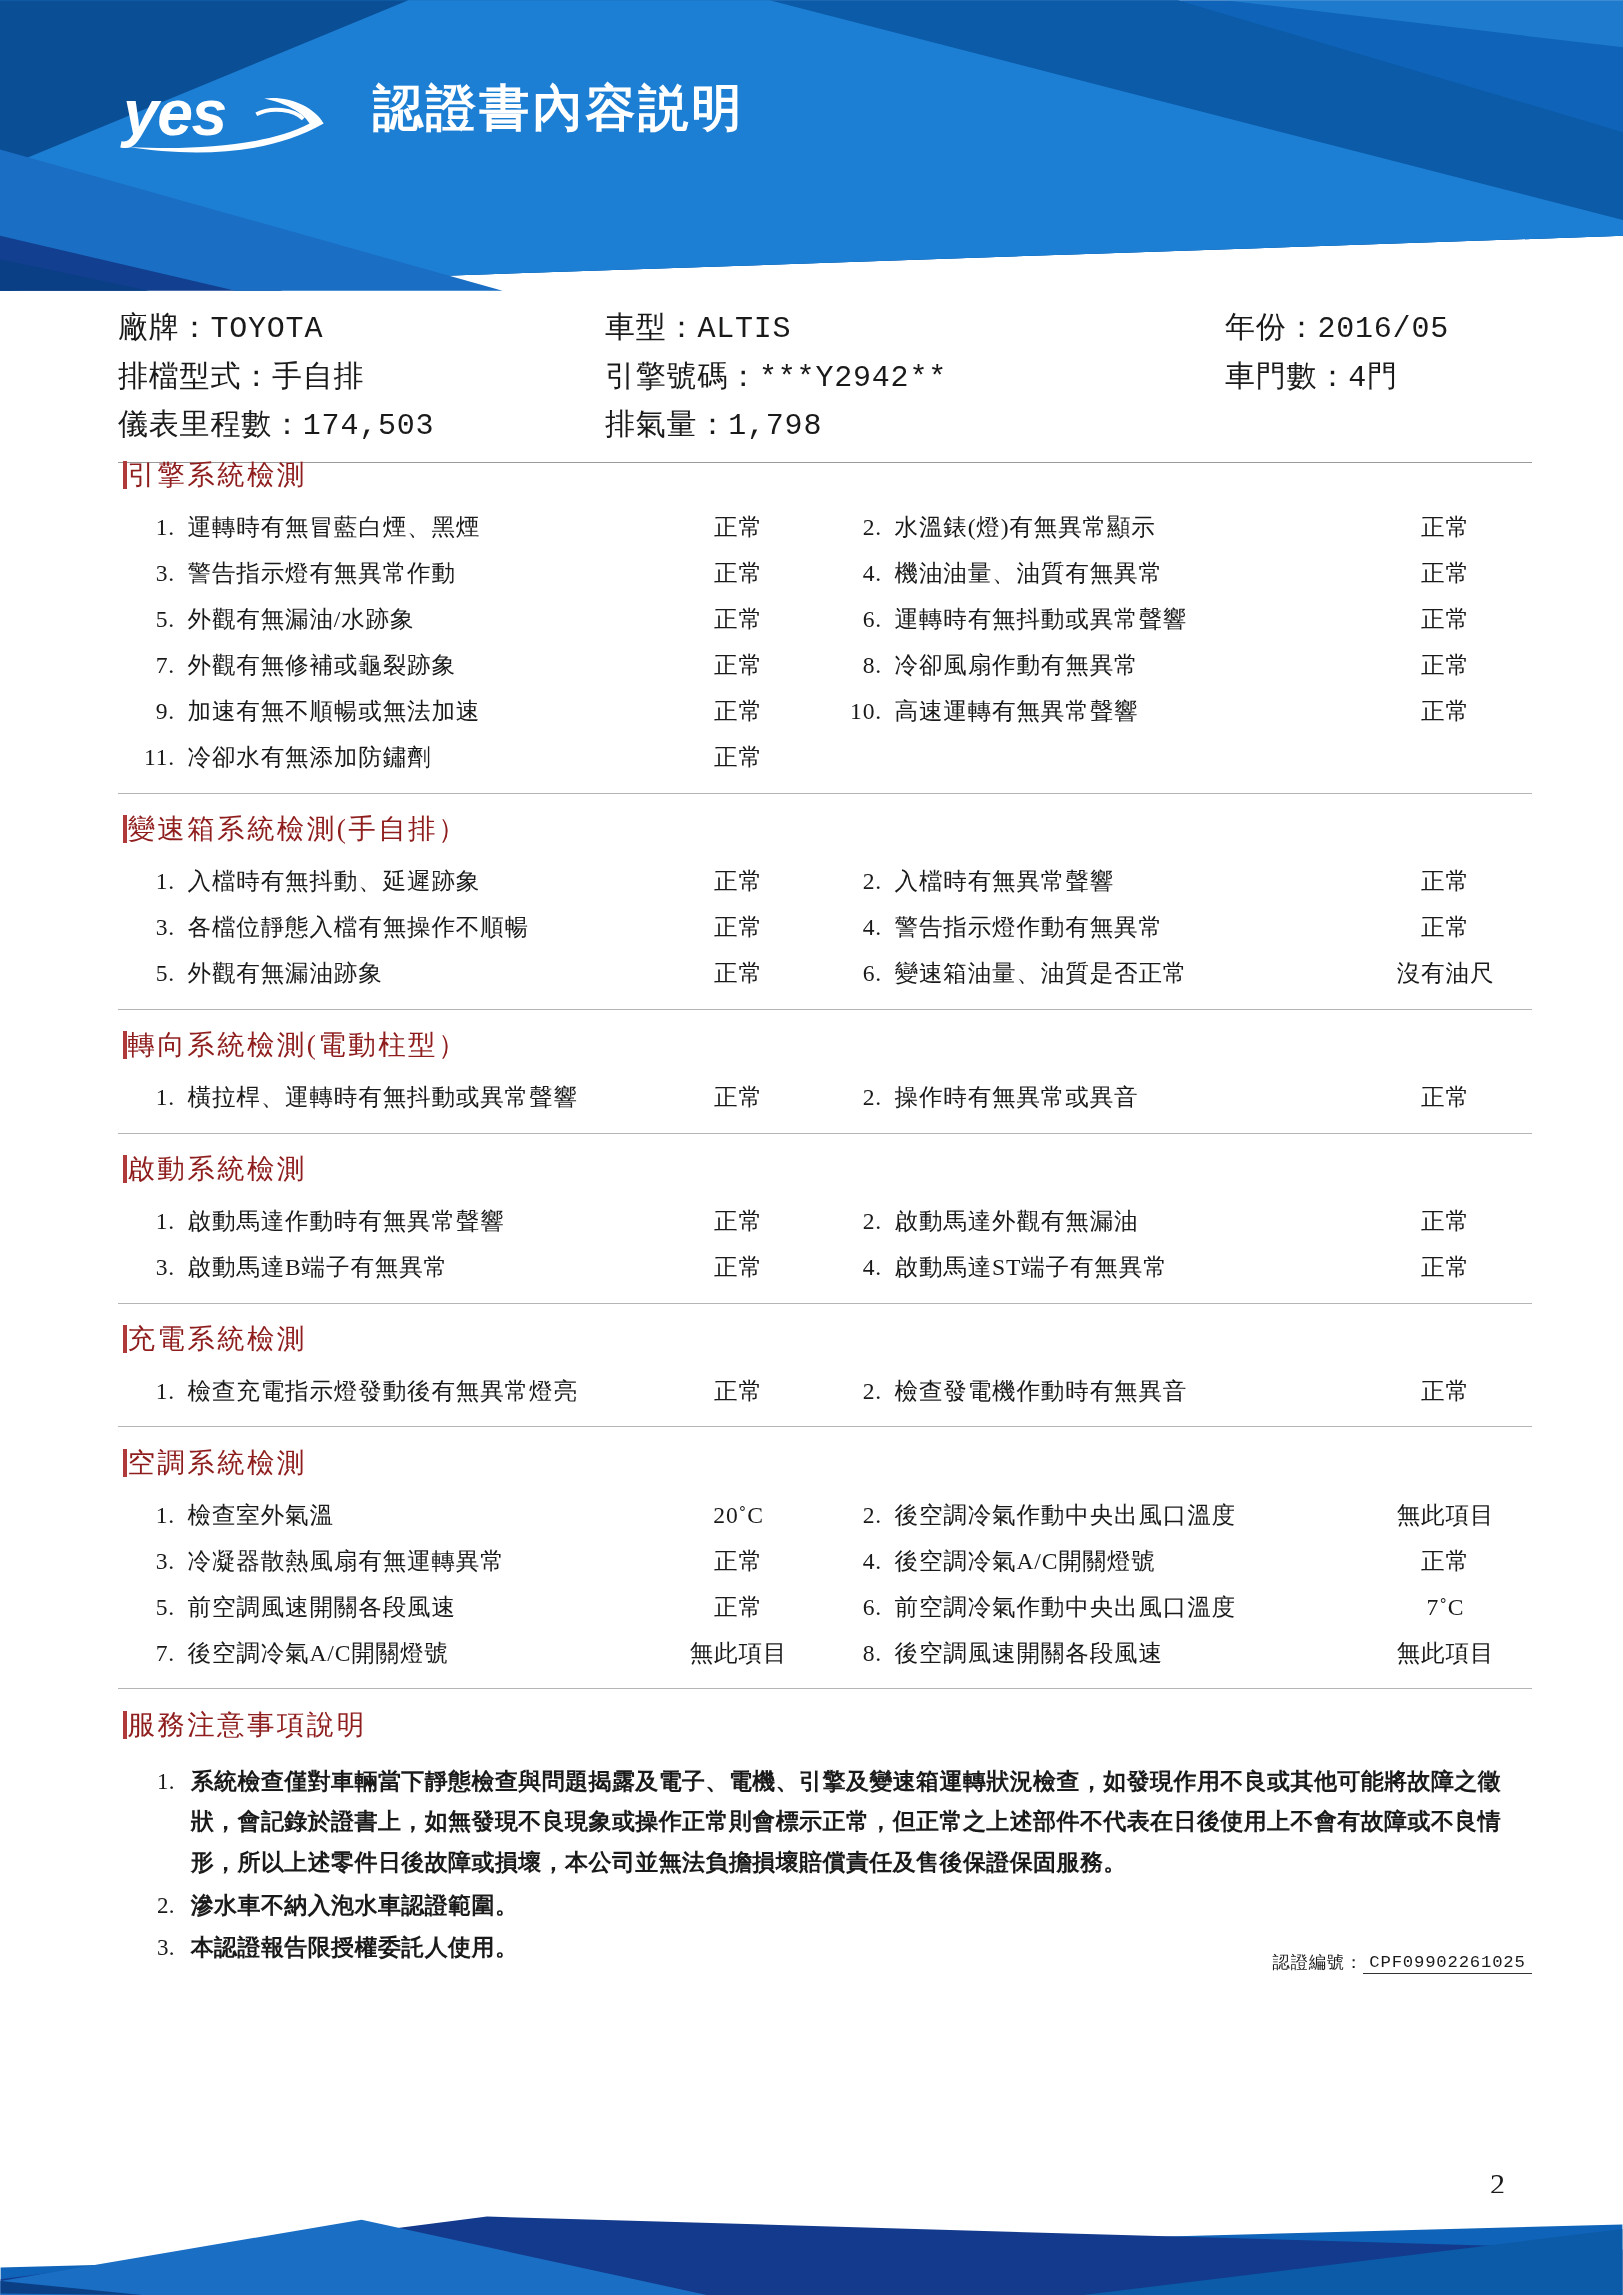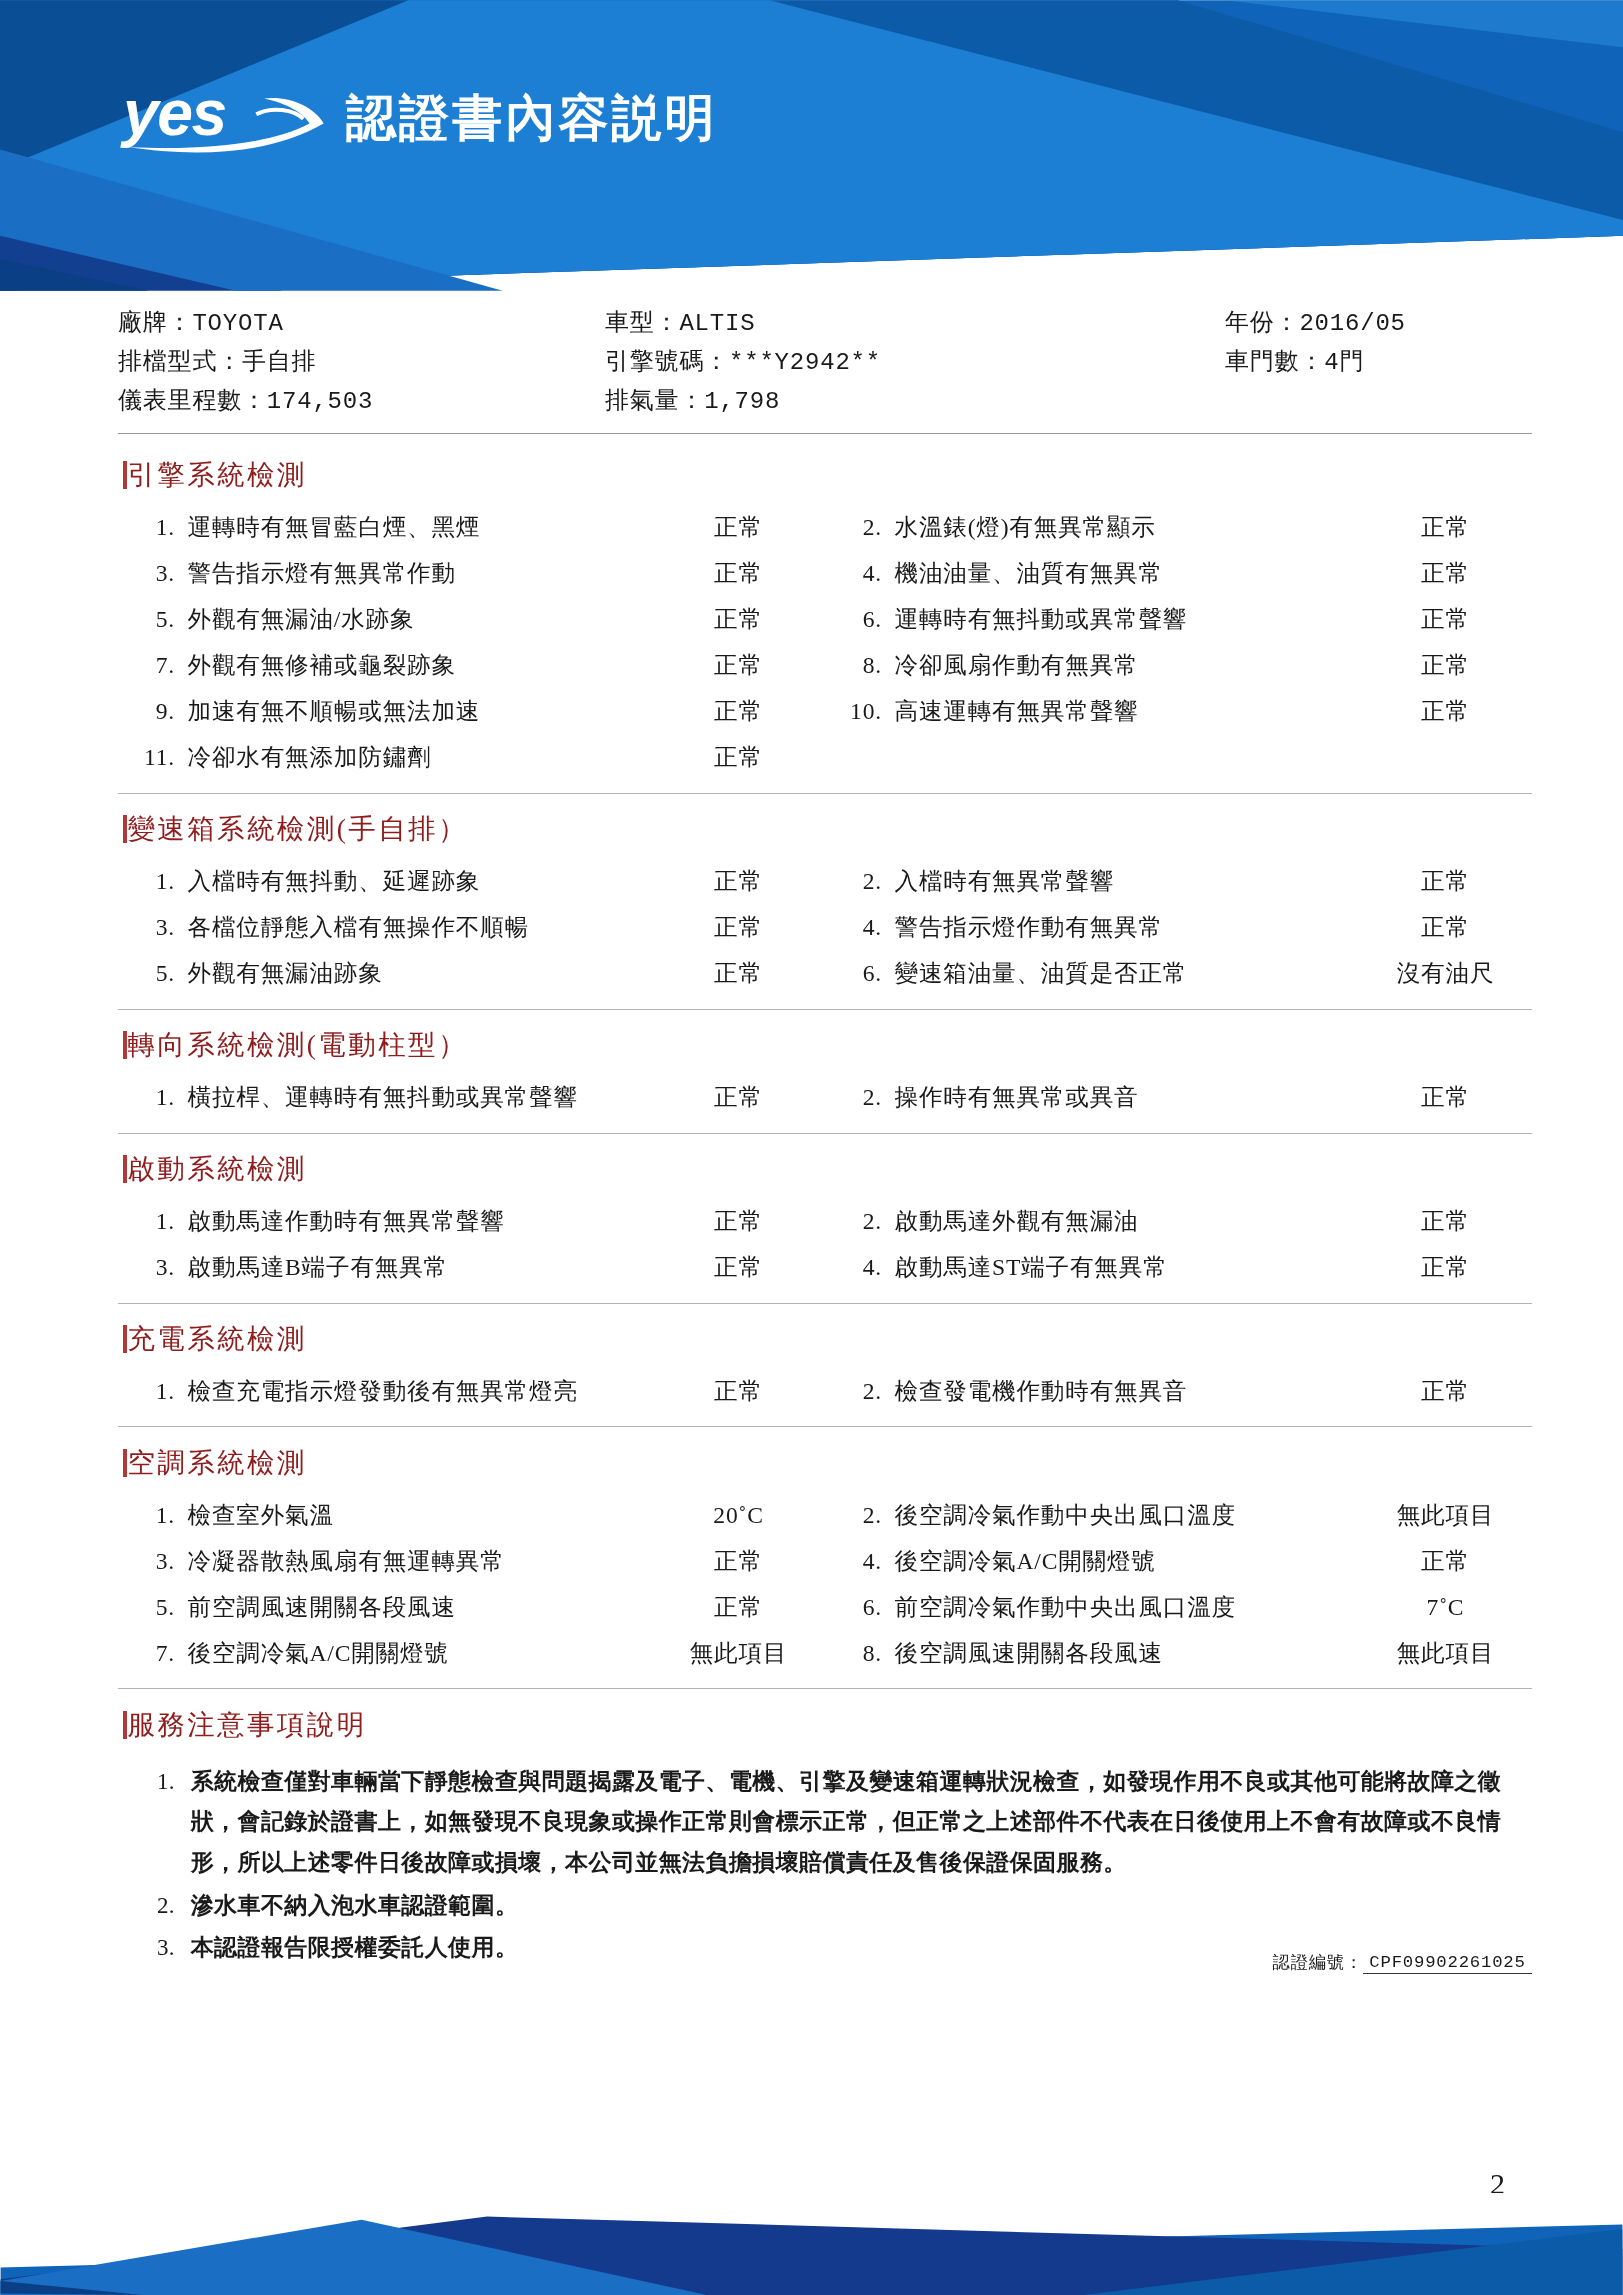--- a/index.html
+++ b/index.html
@@ -26,21 +26,22 @@
     width: 1623px;
     height: 291px;
     overflow: hidden;
   }
   .hdr-svg { position: absolute; top: 0; left: 0; }
   .brand {
     position: absolute;
     left: 118px;
     top: 75px;
     display: flex;
-    align-items: center;
+    align-items: flex-start;
+    gap: 27px;
   }
   .logo-wrap { position: relative; width: 228px; height: 94px; }
   .hdr-title {
     color: #ffffff;
     font-size: 50px;
     letter-spacing: 3.1px;
     font-family: "Liberation Serif", "DejaVu Serif", serif;
     font-weight: 600;
     padding-bottom: 7.9px;
     white-space: nowrap;
@@ -50,21 +51,21 @@
   .info {
     position: absolute;
     left: 118px;
     top: 305px;
     width: 1414px;
     border-bottom: 1.6px solid #9a9a9a;
     padding-bottom: 11px;
   }
   .info-row {
     display: flex;
-    font-size: 24px;
+    font-size: 30px;
     line-height: 1.62;
     letter-spacing: 0.8px;
     font-family: "Liberation Mono", "DejaVu Sans Mono", monospace;
   }
   .info-c1 { width: 487px; }
   .info-c2 { width: 620px; }
   .info-c3 { flex: 1; }
 
   
   .content {

